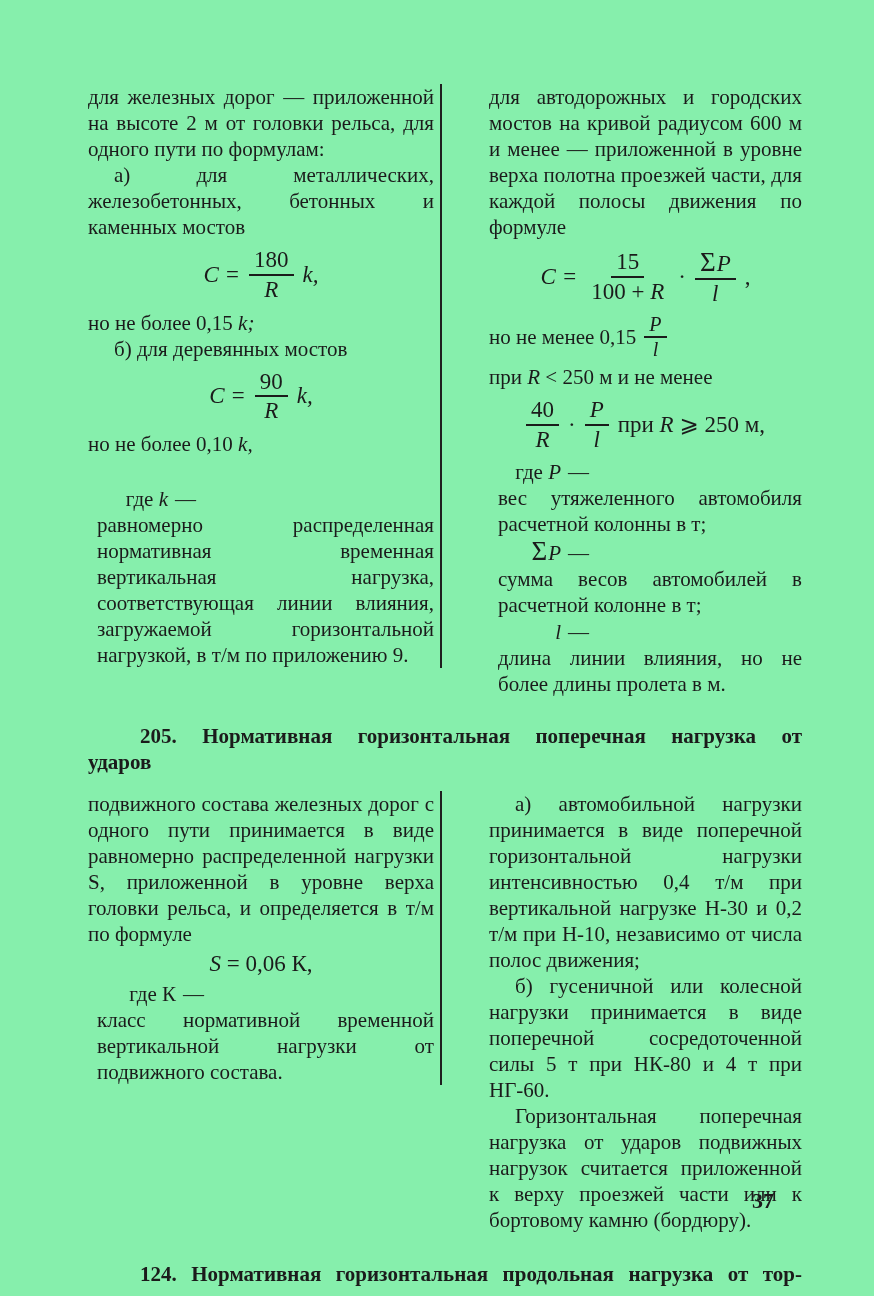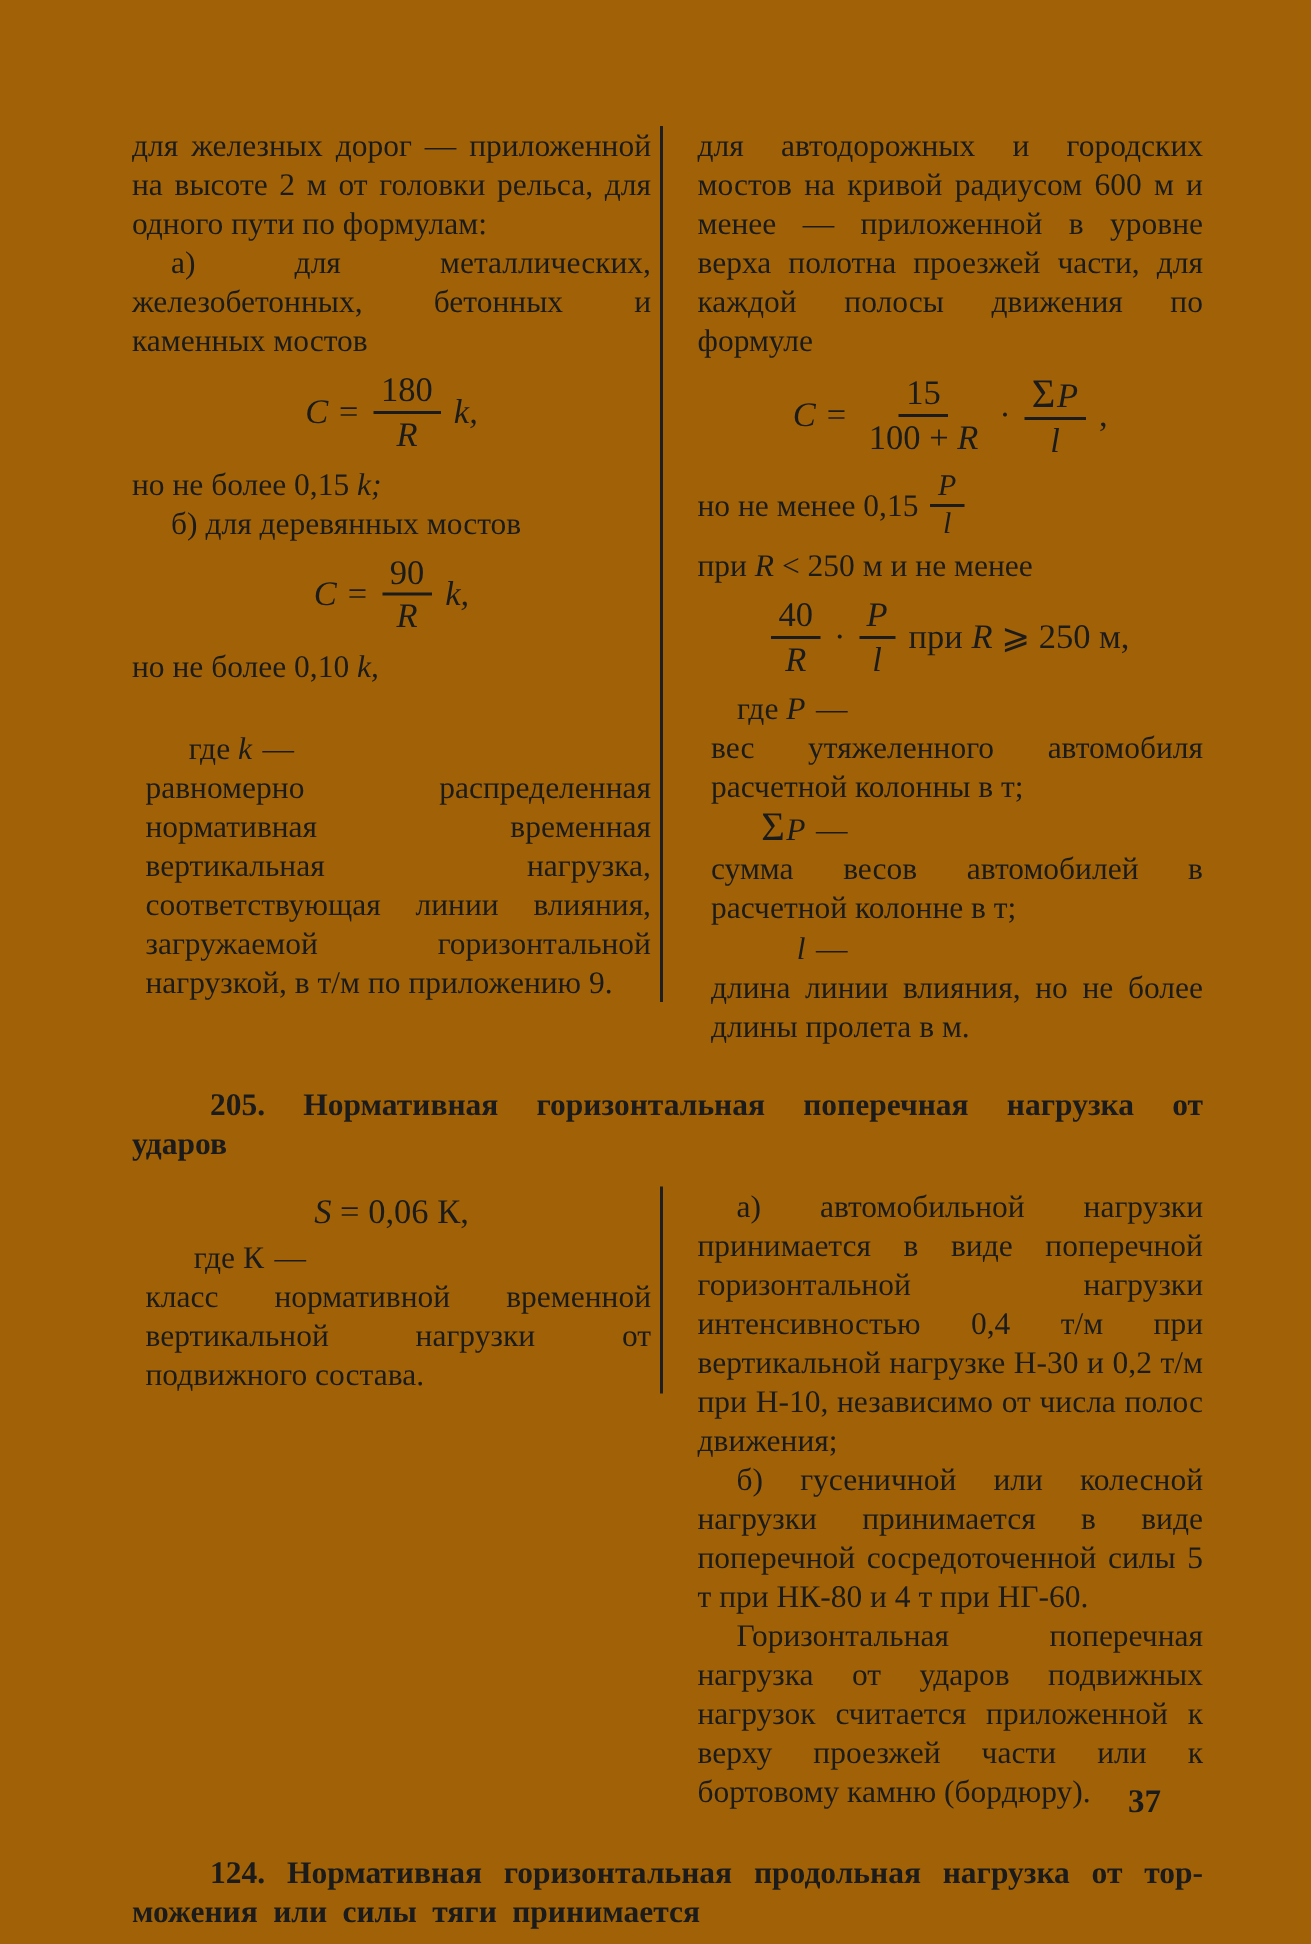--- a/index.html
+++ b/index.html
@@ -1,34 +1,34 @@
 <!DOCTYPE html>
 <html lang="ru"><head>
 <meta charset="utf-8">
 <style>
   html,body{margin:0;padding:0;background:#e8e8e8;}
   .page{
     position:relative;
     width:874px;height:1296px;
-    background:#a16207;
+    background:#86efac;
     color:#1b1b1b;
     font-family:"Liberation Serif","DejaVu Serif",serif;
     font-size:21px;line-height:26px;
     overflow:hidden;
     box-sizing:border-box;
     padding:84px 72px 0 88px;
   }
   .cols{display:flex;align-items:flex-start;}
   .col-left{
     width:346px;flex:none;
     padding-right:6px;
     border-right:2px solid #1f1f1f;
     box-sizing:content-box;
   }
-  .col-right{flex:1;padding-left:23px;min-width:0;}
+  .col-right{flex:1;padding-left:23px;min-width:0;margin-left:24px;}
   p{margin:0;}
   .just{text-align:justify;text-justify:inter-word;hyphens:auto;}
   .ind{text-indent:26px;}
   .mvar{font-style:italic;}
   .formula{
     display:flex;align-items:center;justify-content:center;
     gap:9px;margin:7px 0;font-size:23px;line-height:1.12;
   }
   .frac{display:inline-flex;flex-direction:column;align-items:center;text-align:center;}
   .frac .num{padding:0 5px 1px 5px;border-bottom:2px solid #1b1b1b;}
@@ -149,20 +149,21 @@
     </div>
   </section>
 
   <h2 class="heading" style="font-size:21px;">
     <span class="h-line1">205. Нормативная горизонтальная поперечная нагрузка от</span>
     <span class="h-line2">ударов</span>
   </h2>
 
   <section class="cols">
     <div class="col-left">
+      <p class="just">подвижного состава железных дорог с одного пути принимается в виде равномерно распределенной нагрузки S, приложенной в уровне верха головки рельса, и определяется в т/м по формуле</p>
       <div class="formula" style="margin:4px 0;">
         <span><span class="mvar">S</span><span> = 0,06 К,</span></span>
       </div>
       <div class="def">
         <span class="def-term w116"><span>где </span><span>К</span><span class="dash">—</span></span>
         <div class="def-text just">класс нормативной временной вертикальной нагрузки от подвижного состава.</div>
       </div>
     </div>
 
     <div class="col-right">

